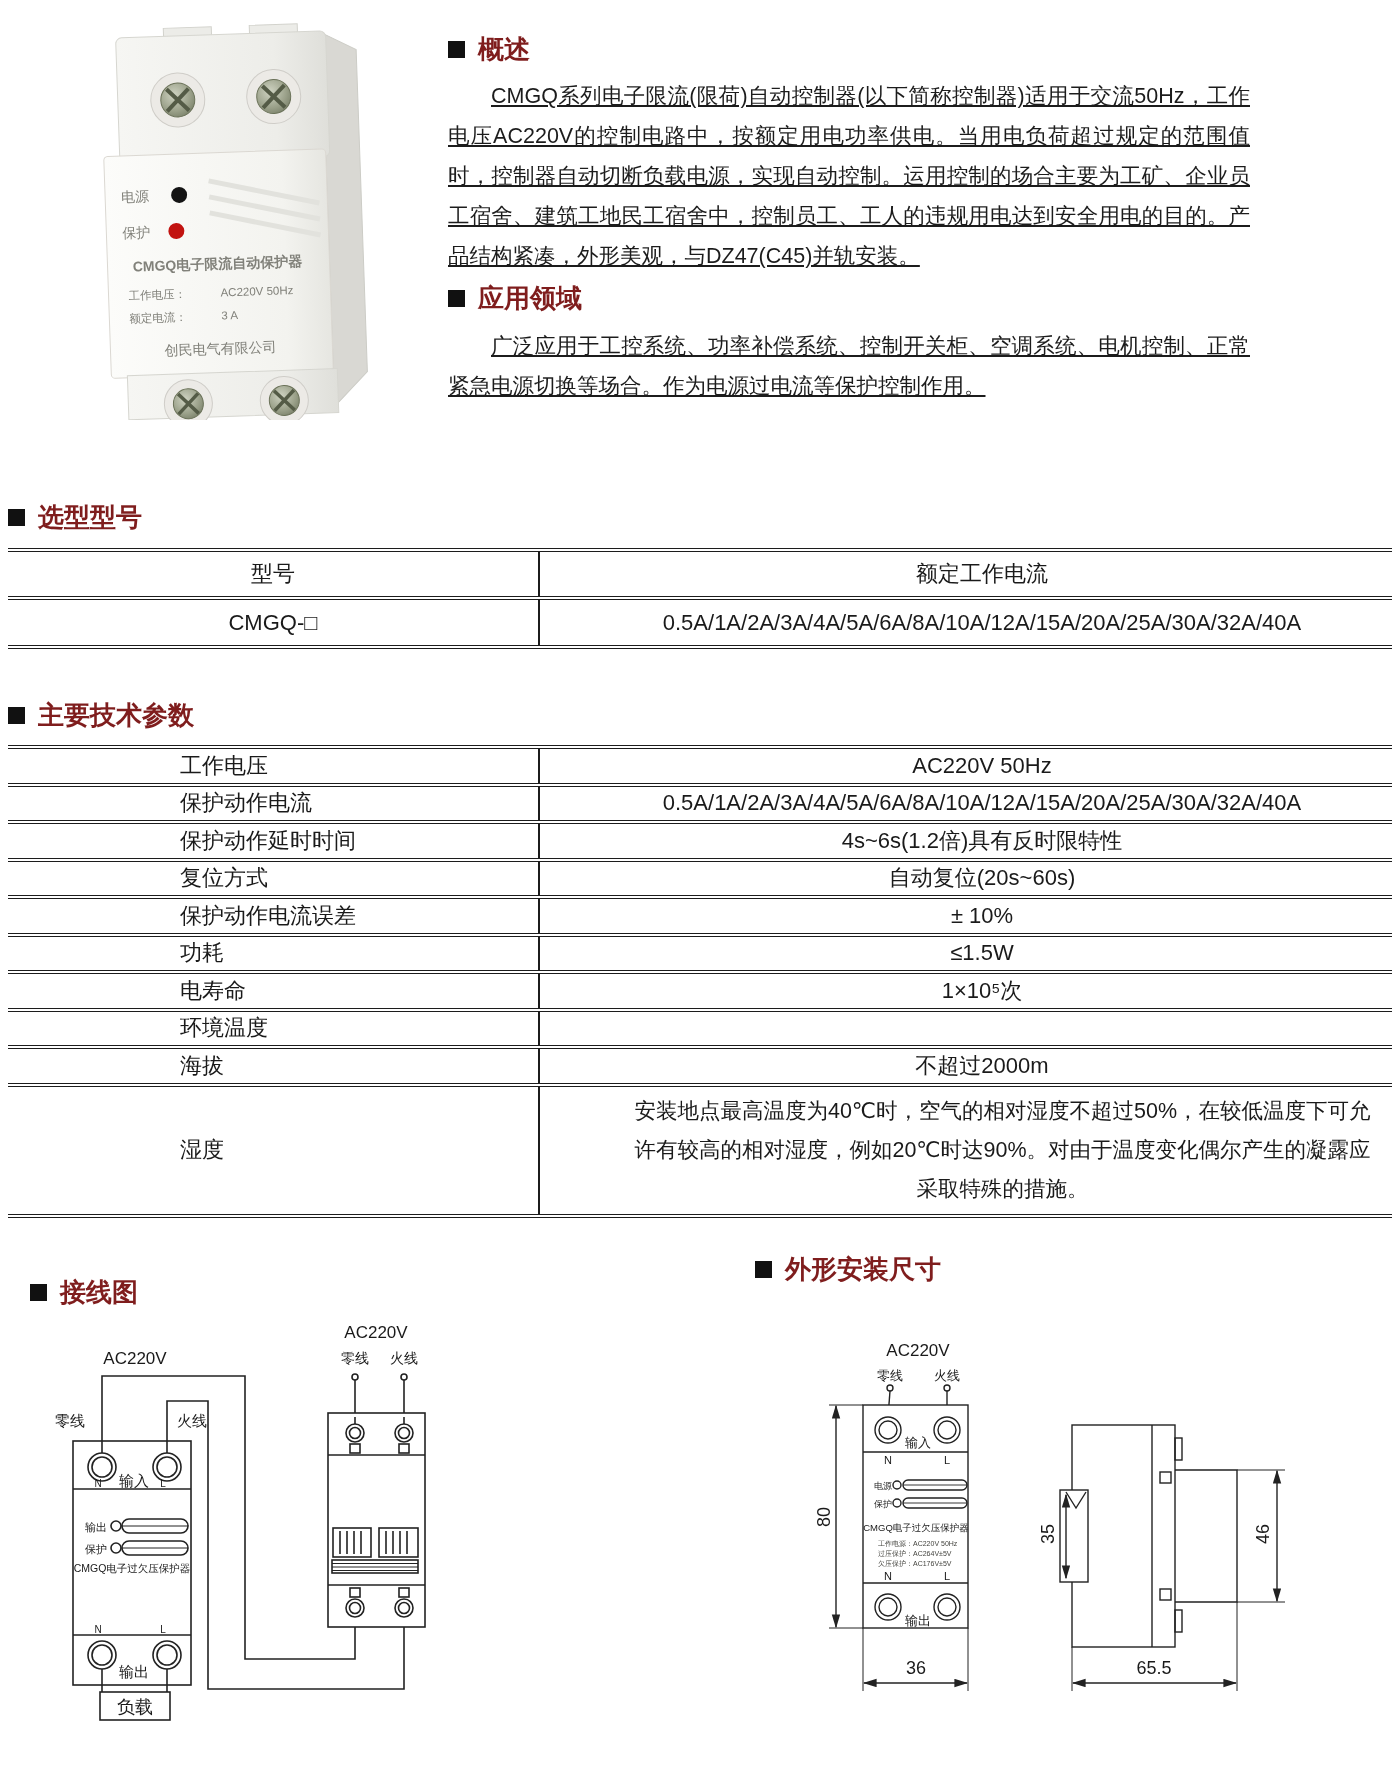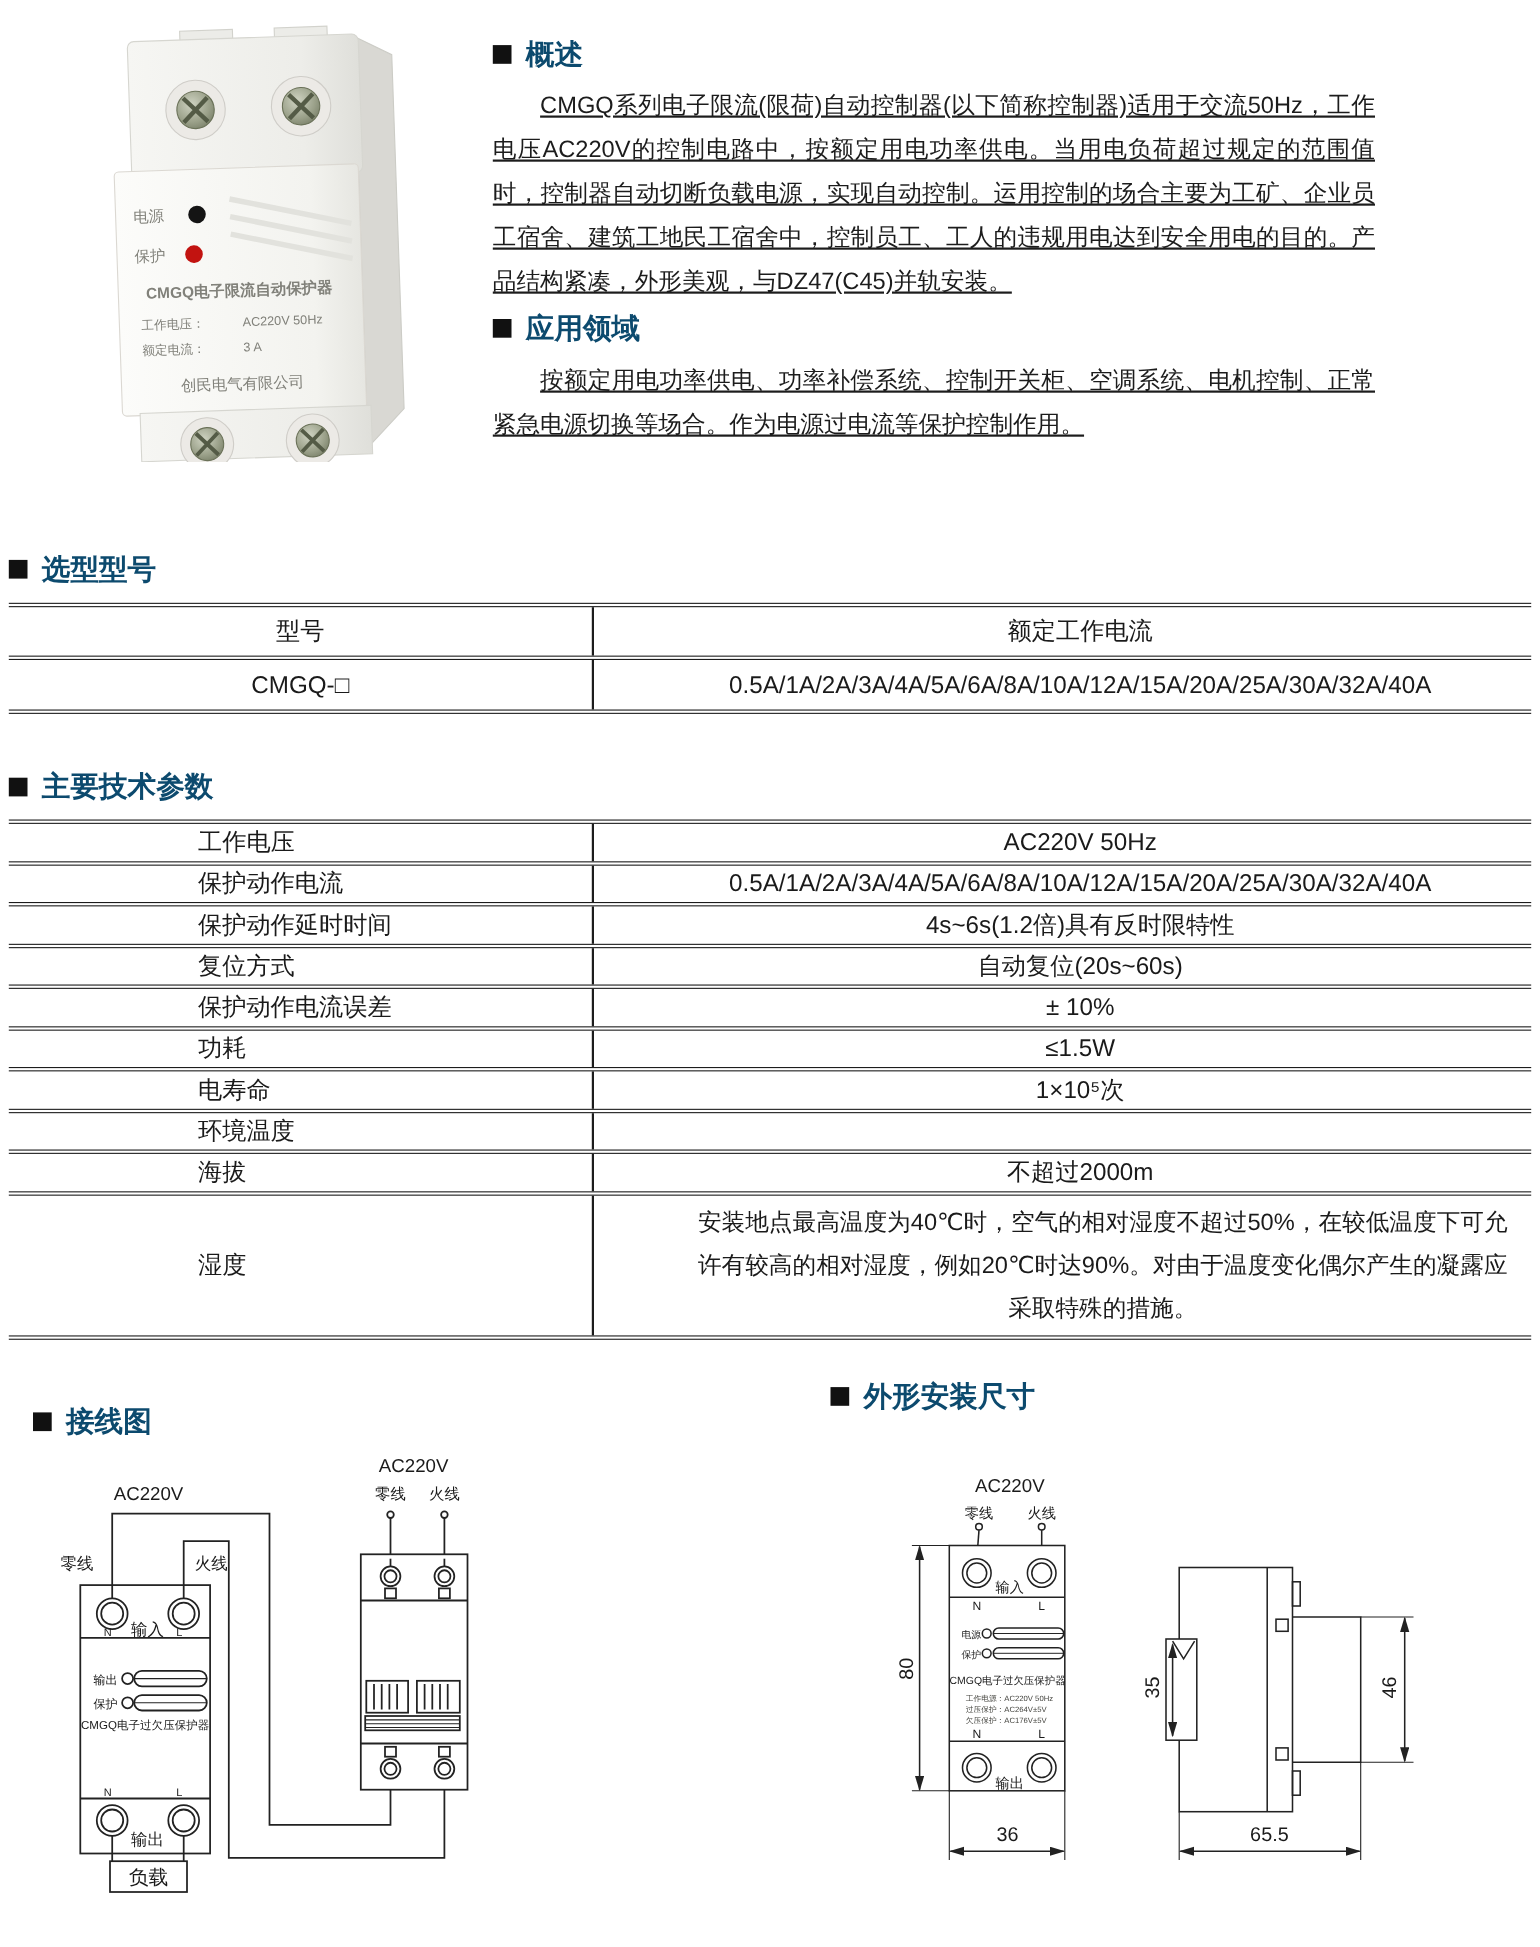--- a/index.html
+++ b/index.html
@@ -4,21 +4,21 @@
 <title>CMGQ电子限流自动保护器</title>
 <style>
   html,body{margin:0;padding:0;}
   body{
     width:1400px;height:1770px;position:relative;background:#ffffff;
     font-family:"Liberation Sans","DejaVu Sans",sans-serif;color:#1a1a1a;
     overflow:hidden;
   }
   .abs{position:absolute;}
   
-  .section-title{display:flex;align-items:center;font-weight:700;font-size:26px;color:#0c4a6e;}
+  .section-title{display:flex;align-items:center;font-weight:700;font-size:26px;color:#7f1d1d;}
   .section-title .bullet{display:inline-block;width:17px;height:17px;background:#111;margin-right:13px;flex:0 0 auto;}
   
   .para{font-size:21.5px;line-height:40px;text-align:justify;color:#1c1c1c;}
   .para.indent{text-indent:2em;text-decoration:underline;}
   
   .dtable{border-top:4px double #1c1c1c;width:1384px;}
   .drow{display:flex;border-bottom:4px double #1c1c1c;box-sizing:border-box;align-items:stretch;}
   .dcell{display:flex;align-items:center;font-size:22px;box-sizing:border-box;}
   .dcell.left{width:532px;border-right:2px solid #1c1c1c;flex:0 0 auto;}
   .dcell.center{justify-content:center;text-align:center;}
@@ -109,21 +109,21 @@
 <div class="abs section-title" style="left:448px;top:32px;">
   <span class="bullet"></span>
   <span>概述</span>
 </div>
 <div class="abs para indent" style="left:448px;top:76px;width:802px;">CMGQ系列电子限流(限荷)自动控制器(以下简称控制器)适用于交流50Hz，工作电压AC220V的控制电路中，按额定用电功率供电。当用电负荷超过规定的范围值时，控制器自动切断负载电源，实现自动控制。运用控制的场合主要为工矿、企业员工宿舍、建筑工地民工宿舍中，控制员工、工人的违规用电达到安全用电的目的。产品结构紧凑，外形美观，与DZ47(C45)并轨安装。</div>
 
 <div class="abs section-title" style="left:448px;top:281px;">
   <span class="bullet"></span>
   <span>应用领域</span>
 </div>
-<div class="abs para indent" style="left:448px;top:326px;width:802px;">按额定用电功率供电、功率补偿系统、控制开关柜、空调系统、电机控制、正常紧急电源切换等场合。作为电源过电流等保护控制作用。</div>
+<div class="abs para indent" style="left:448px;top:326px;width:802px;">广泛应用于工控系统、功率补偿系统、控制开关柜、空调系统、电机控制、正常紧急电源切换等场合。作为电源过电流等保护控制作用。</div>
 
 <div class="abs section-title" style="left:8px;top:500px;">
   <span class="bullet"></span>
   <span>选型型号</span>
 </div>
 <div class="abs dtable" style="left:8px;top:548px;">
   <div class="drow t1-header">
     <div class="dcell left center">型号</div>
     <div class="dcell value">额定工作电流</div>
   </div>

